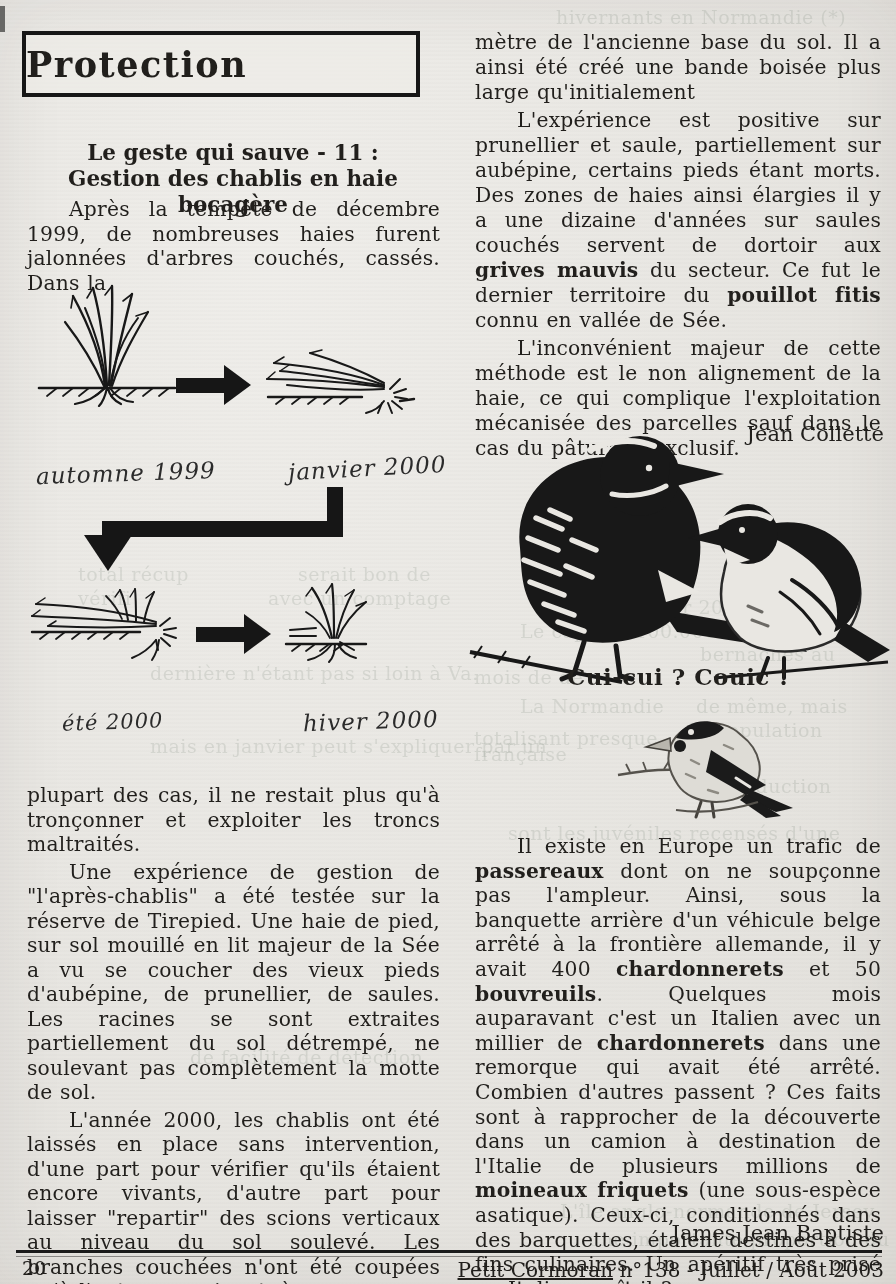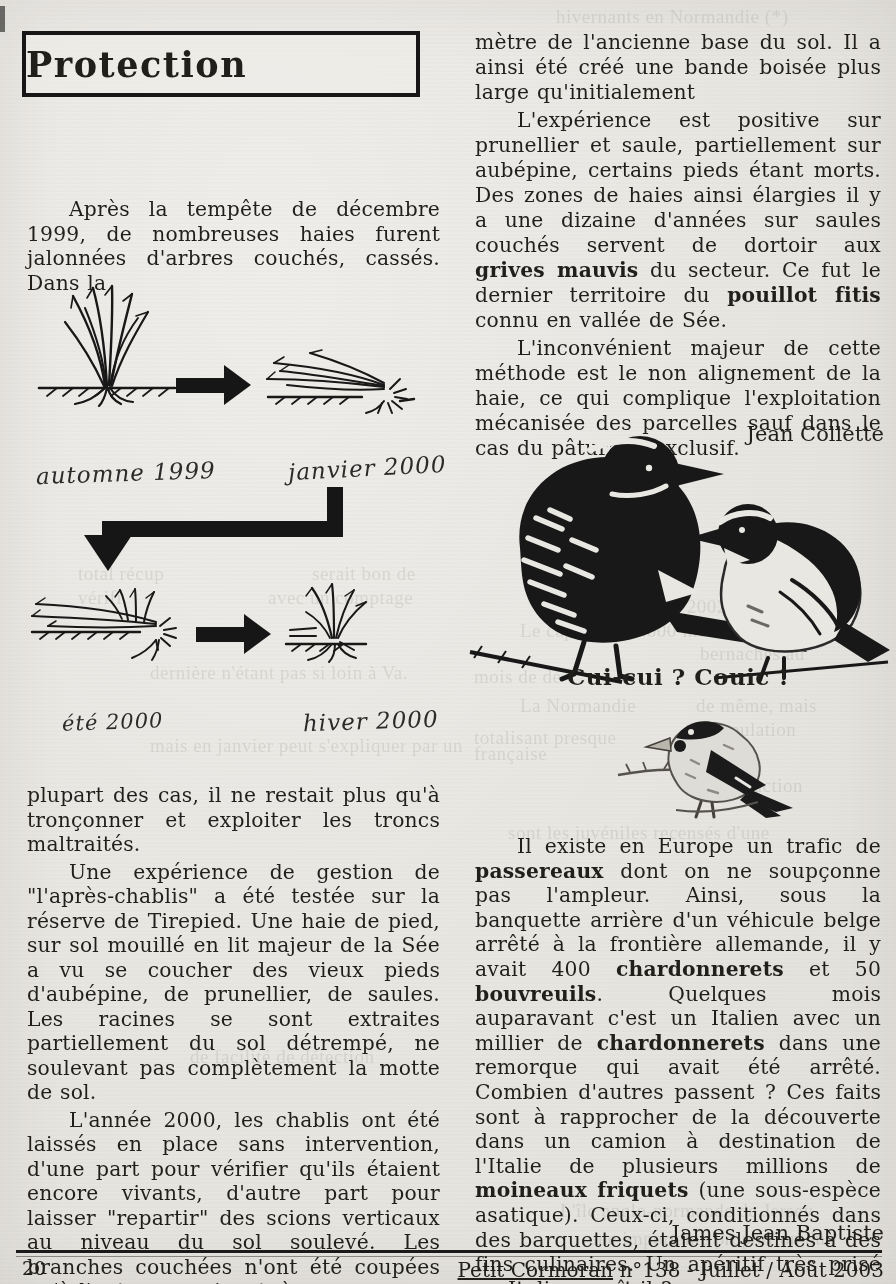--- a/index.html
+++ b/index.html
@@ -62,24 +62,24 @@
     position:absolute;color:#6f7d6f;opacity:.17;font-size:19px;white-space:nowrap;
     filter:blur(0.4px);letter-spacing:0.5px;
   }
   svg{display:block;}
 </style>
 </head>
 <body>
 
 <div class="page">
 
-  <div id="ghost-layer" class="abs" style="left:0;top:0;width:896px;height:1284px;font-family:Liberation Serif, serif;">
+  <div id="ghost-layer" class="abs" style="left:0;top:0;width:896px;height:1284px;">
       <span style="left: 556px; top: 6px;">hivernants en Normandie (*)</span>
       <span style="left: 78px; top: 563px;">total récup</span>
-      <span style="left: 312px; top: 563px;">serait bon de</span>
+      <span style="left: 298px; top: 563px;">serait bon de</span>
       <span style="left: 78px; top: 587px;">vérifi</span>
       <span style="left: 268px; top: 587px;">avec un comptage</span>
       <span style="left: 150px; top: 662px;">dernière n'étant pas si loin à Va.</span>
       <span style="left: 150px; top: 735px;">mais en janvier peut s'expliquer par un</span>
       <span style="left: 745px; top: 573px;">tive au</span>
       <span style="left: 640px; top: 596px;">hiver 2002-2003.</span>
       <span style="left: 520px; top: 620px;">Le cap des 100.000 individus</span>
       <span style="left: 700px; top: 643px;">bernaches au</span>
       <span style="left: 474px; top: 666px;">mois de dé</span>
       <span style="left: 520px; top: 695px;">La Normandie</span>
@@ -93,20 +93,24 @@
       <span style="left: 560px; top: 1200px;">L'île anglo-normande de Jersey</span>
       <span style="left: 588px; top: 1228px;">une importante proportion du</span>
     </div>
 
   <div class="abs bindmark"></div>
 
   <div class="abs title-box">
     <span>Protection</span>
   </div>
 
+  <div class="abs art-heading">
+    <div>Le geste qui sauve - 11 :</div>
+    <div>Gestion des chablis en haie bocagère</div>
+  </div>
 
   <div class="abs txtcol lp1">
     <p class="ind">Après la tempête de décembre 1999, de nombreuses haies furent jalonnées d'arbres couchés, cassés. Dans la</p>
   </div>
 
   <svg class="abs" style="left:35px;top:282px;" width="145" height="125" viewBox="0 0 145 125">
     <g stroke="#181818" fill="none" stroke-linecap="round">
       <path stroke-width="2.4" d="M70,104 C66,75 55,45 38,14"></path>
       <path stroke-width="2.4" d="M72,104 C70,70 66,35 58,6"></path>
       <path stroke-width="2.4" d="M74,103 C76,68 78,36 77,4"></path>

